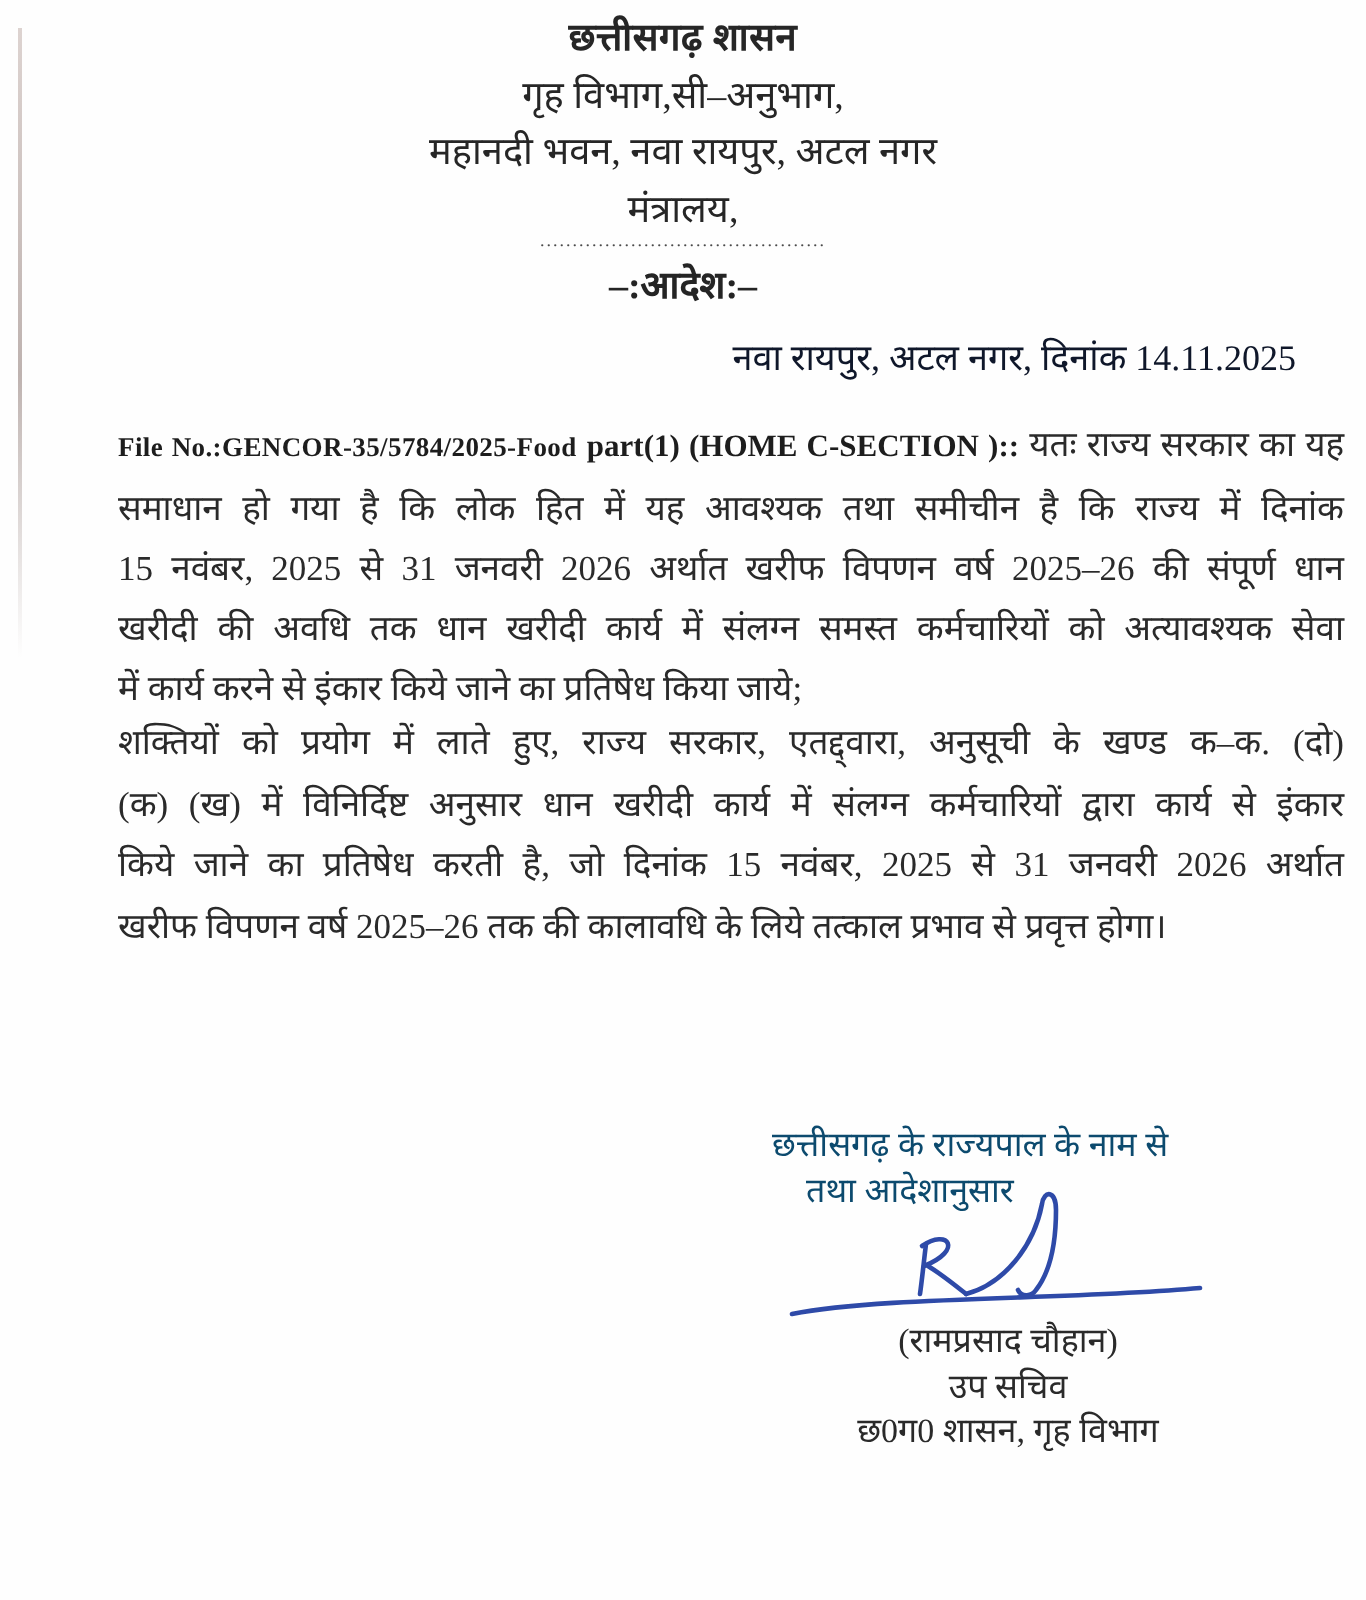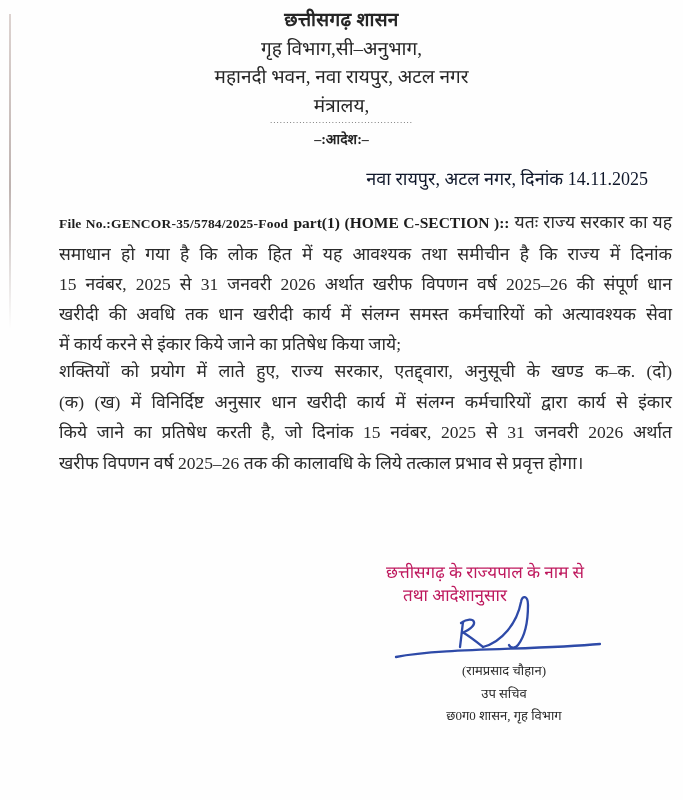--- a/index.html
+++ b/index.html
@@ -36,21 +36,21 @@
     text-align: center;
     font-size: 9px;
     letter-spacing: 1px;
     color: #4a4a4a;
     line-height: 10px;
   }
   .order-heading {
     position: absolute;
     top: 129px; left: 0; right: 0;
     text-align: center;
-    font-size: 14px;
+    font-size: 19px;
     font-weight: 600;
     color: #242424;
   }
   .dateline {
     position: absolute;
     top: 166px; left: 35px; width: 613px;
     text-align: right;
     font-size: 18px;
     color: #0f172a;
   }
@@ -77,33 +77,33 @@
     font-family: "Liberation Serif", serif;
     font-weight: 700;
     font-size: 15.5px;
     color: #1d1d1d;
   }
   .sig-auth {
     position: absolute;
     top: 561px; left: 386px; width: 236px;
     font-size: 17px;
     line-height: 23px;
-    color: #be185d;
+    color: #0c4a6e;
   }
   .sig-auth .l2 { padding-left: 17px; }
   .sig-svg {
     position: absolute;
     top: 592px; left: 390px;
     width: 215px; height: 70px;
   }
   .sig-name {
     position: absolute;
     top: 660px; left: 388px; width: 232px;
     text-align: center;
-    font-size: 13px;
+    font-size: 17px;
     line-height: 22.5px;
     color: #2a2a2a;
   }
 </style>
 </head>
 <body>
 
 <div class="page">
   <div class="scan-line"></div>
 

